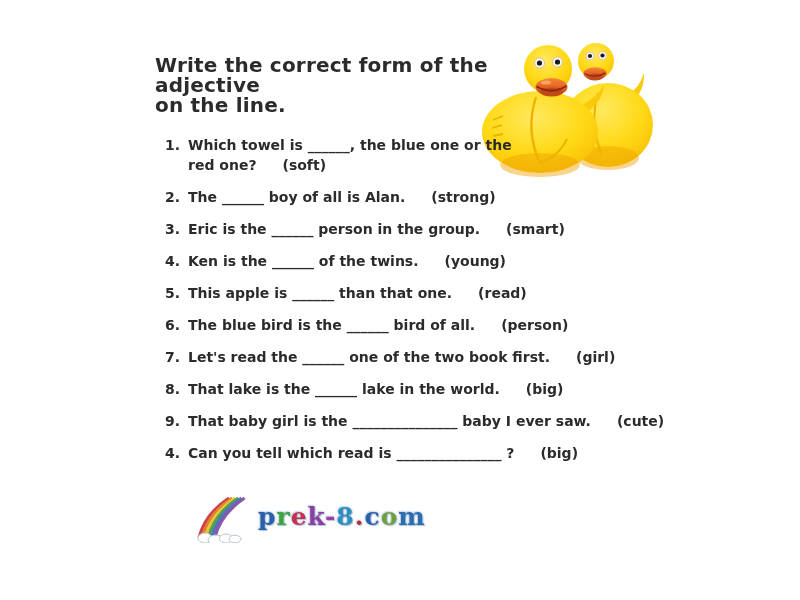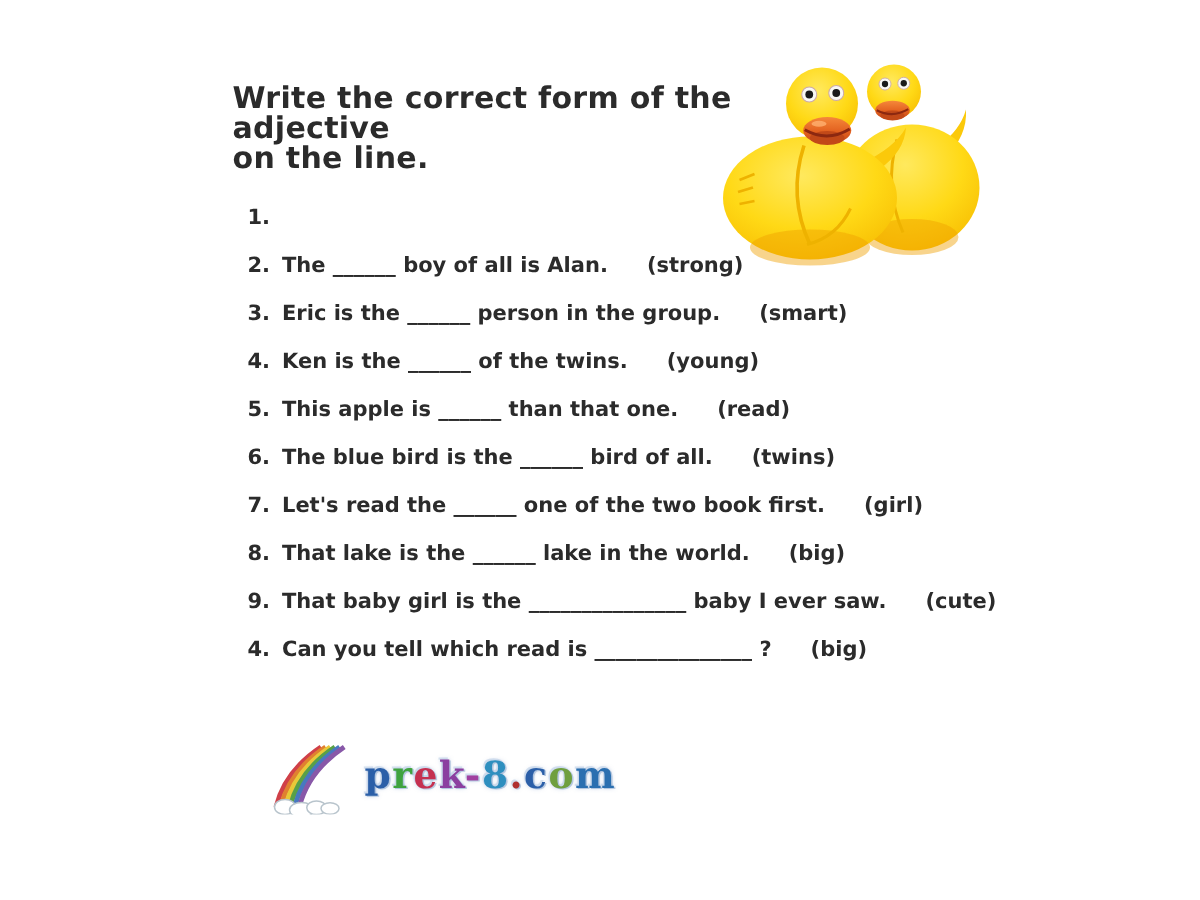--- a/index.html
+++ b/index.html
@@ -17,21 +17,21 @@
   }
   .question-list{
     position:absolute;left:148px;top:135px;width:560px;
     font-size:14px;line-height:20px;
   }
   .q-row{display:flex;margin-bottom:12px;}
   .q-num{flex:none;width:32px;text-align:right;margin-right:8px;}
   .q-body{white-space:pre-wrap;}
   .q-hint{margin-left:26px;}
   .footer{
-    position:absolute;left:177px;top:489px;height:55px;display:flex;align-items:center;
+    position:absolute;left:192px;top:489px;height:55px;display:flex;align-items:center;
   }
   .rainbow-svg{width:56px;height:52px;flex:none;}
   .logo-text{
     font-family:"DejaVu Serif",serif;font-weight:bold;font-size:25px;
     margin-left:10px;letter-spacing:1px;
     text-shadow:1px 1px 0 rgba(140,170,205,.55), -1px -1px 0 rgba(170,195,225,.45), 0 0 3px rgba(120,150,200,.5);
   }
 </style>
 </head>
 <body>
@@ -97,20 +97,22 @@
       <ellipse cx="73.5" cy="67" rx="11.5" ry="4.6" fill="#c24918"></ellipse>
       <path d="M58.5,61.5 Q73.5,70 88.5,61" fill="none" stroke-width="2" stroke="#8c2810"></path>
       <ellipse cx="68" cy="57.5" rx="5" ry="2" fill="#ffb070" opacity="0.8"></ellipse>
     </g>
   </g>
 </svg>
 
 <div class="question-list">
   <div class="q-row">
     <div class="q-num">1.</div>
+    <div class="q-body"><span class="q-text">Which towel is ______, the blue one or the
+red one?</span><span class="q-hint">(soft)</span></div>
   </div>
 
   <div class="q-row">
     <div class="q-num">2.</div>
     <div class="q-body"><span class="q-text">The ______ boy of all is Alan.</span><span class="q-hint">(strong)</span></div>
   </div>
 
   <div class="q-row">
     <div class="q-num">3.</div>
     <div class="q-body"><span class="q-text">Eric is the ______ person in the group.</span><span class="q-hint">(smart)</span></div>
@@ -121,21 +123,21 @@
     <div class="q-body"><span class="q-text">Ken is the ______ of the twins.</span><span class="q-hint">(young)</span></div>
   </div>
 
   <div class="q-row">
     <div class="q-num">5.</div>
     <div class="q-body"><span class="q-text">This apple is ______ than that one.</span><span class="q-hint">(read)</span></div>
   </div>
 
   <div class="q-row">
     <div class="q-num">6.</div>
-    <div class="q-body"><span class="q-text">The blue bird is the ______ bird of all.</span><span class="q-hint">(twins)</span></div>
+    <div class="q-body"><span class="q-text">The blue bird is the ______ bird of all.</span><span class="q-hint">(person)</span></div>
   </div>
 
   <div class="q-row">
     <div class="q-num">7.</div>
     <div class="q-body"><span class="q-text">Let's read the ______ one of the two book first.</span><span class="q-hint">(girl)</span></div>
   </div>
 
   <div class="q-row">
     <div class="q-num">8.</div>
     <div class="q-body"><span class="q-text">That lake is the ______ lake in the world.</span><span class="q-hint">(big)</span></div>

